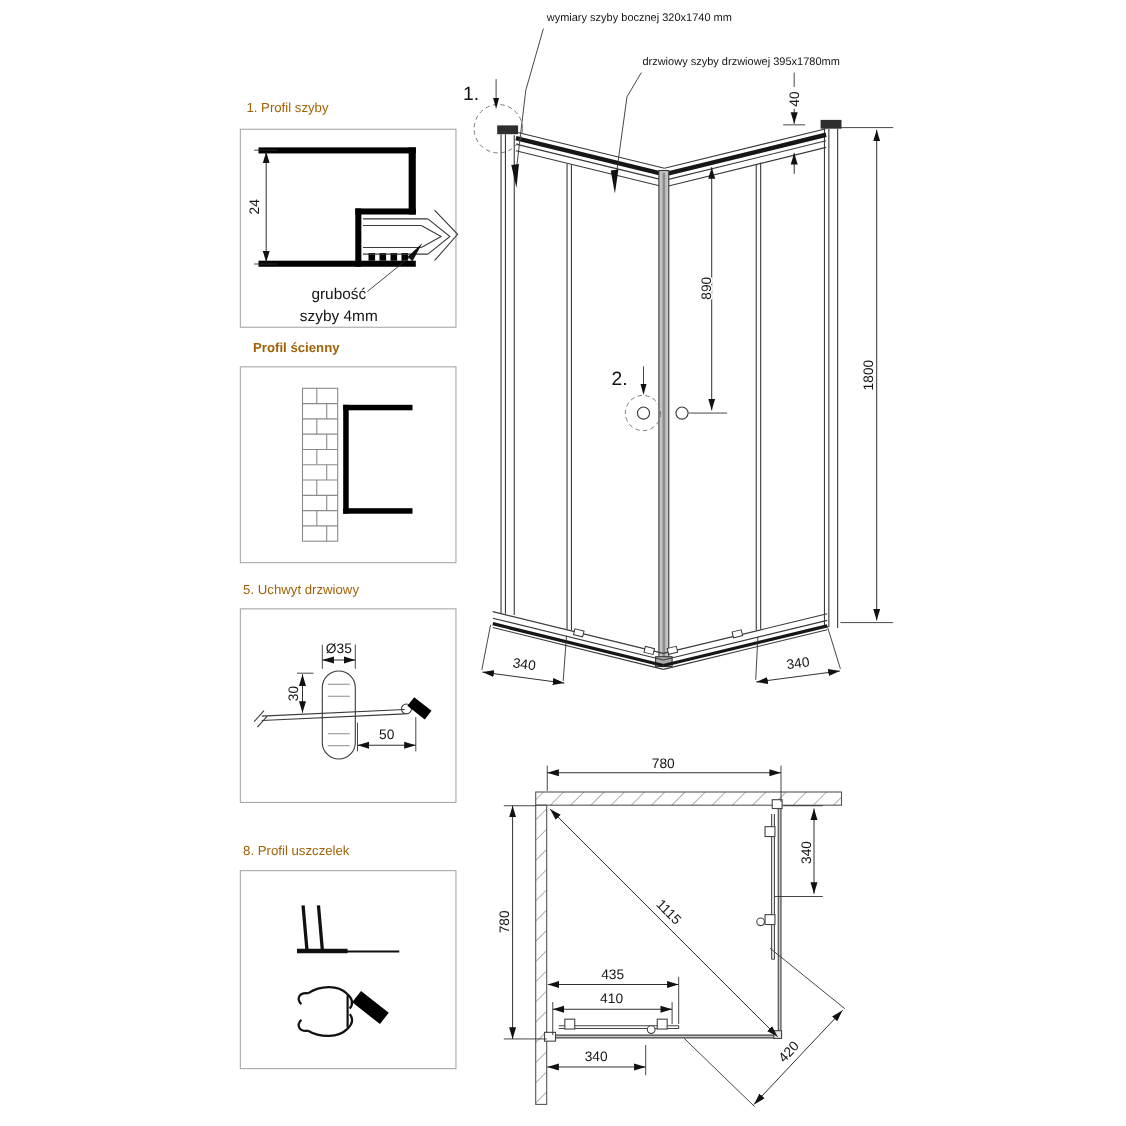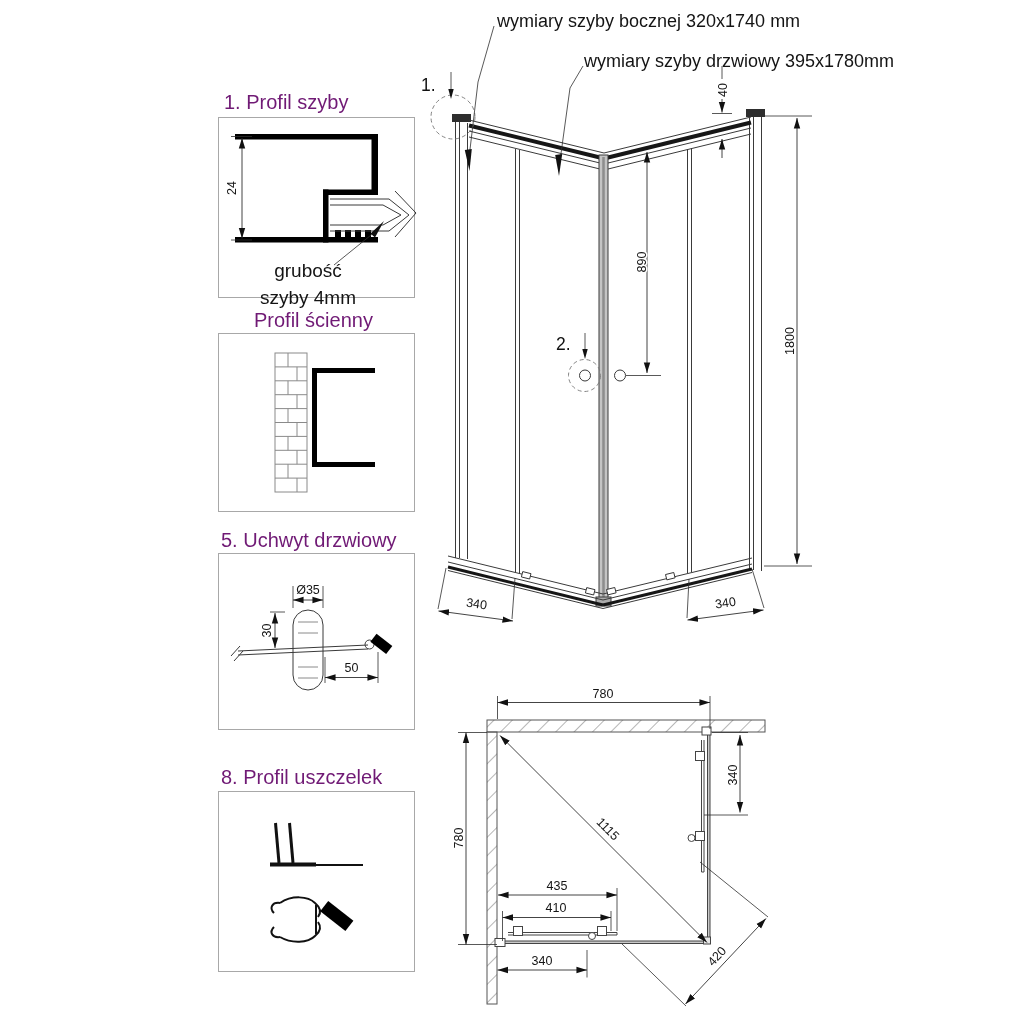--- a/index.html
+++ b/index.html
@@ -1,23 +1,23 @@
 <!DOCTYPE html>
 <html><head>
 <meta charset="utf-8">
 <style>
   html,body{margin:0;padding:0;background:#fff;}
   #canvas{position:relative;width:1024px;height:1024px;background:#fff;overflow:hidden;
           font-family:"Liberation Sans",sans-serif;color:#141414;}
   .overlay{position:absolute;left:0;top:0;}
   .pbox{position:absolute;border:1px solid #a8a8a8;background:#fff;}
-  .title{position:absolute;font-size:20px;color:#701a75;white-space:nowrap;}
-  .toplabel{position:absolute;font-size:18px;color:#141414;white-space:nowrap;}
+  .title{position:absolute;font-size:12px;color:#a16207;white-space:nowrap;}
+  .toplabel{position:absolute;font-size:10px;color:#141414;white-space:nowrap;}
   .marker{position:absolute;font-size:17.5px;color:#111;white-space:nowrap;}
-  .note{position:absolute;width:122px;text-align:center;font-size:19px;line-height:1.42;color:#141414;}
+  .note{position:absolute;width:122px;text-align:center;font-size:14px;line-height:1.42;color:#141414;}
   
   .ln{stroke:#3a3a3a;stroke-width:1;fill:none;}
   .ln2{stroke:#444;stroke-width:1;fill:none;}
   .ext{stroke:#2f2f2f;stroke-width:0.8;fill:none;}
   .dash{stroke:#777;stroke-width:0.9;fill:none;stroke-dasharray:4 3;}
   .dim{stroke:#2f2f2f;stroke-width:0.9;fill:none;marker-start:url(#ar);marker-end:url(#ar);}
   .dimE{stroke:#2f2f2f;stroke-width:0.9;fill:none;marker-end:url(#ar);}
   .dimS{stroke:#2f2f2f;stroke-width:0.9;fill:none;marker-start:url(#ar);}
   .wall{fill:url(#hatch);stroke:#555;stroke-width:1;}
   .dt{font-family:"Liberation Sans",sans-serif;font-size:12.5px;fill:#151515;text-anchor:middle;
@@ -29,26 +29,26 @@
 <body>
 
 <div id="canvas">
 
   <div class="pbox" style="left:218px;top:117px;width:195px;height:179px;"></div>
   <div class="pbox" style="left:218px;top:333px;width:195px;height:177px;"></div>
   <div class="pbox" style="left:218px;top:553px;width:195px;height:175px;"></div>
   <div class="pbox" style="left:218px;top:791px;width:195px;height:179px;"></div>
 
   <div class="title" style="left:224px;top:91px;">1. Profil szyby</div>
-  <div class="title" style="left:254px;top:309px;">Profil ścienny</div>
+  <div class="title" style="left:230px;top:309px;font-weight:bold;">Profil ścienny</div>
   <div class="title" style="left:221px;top:529px;">5. Uchwyt drzwiowy</div>
   <div class="title" style="left:221px;top:766px;">8. Profil uszczelek</div>
 
   <div class="toplabel" style="left:497px;top:11px;">wymiary szyby bocznej 320x1740 mm</div>
-  <div class="toplabel" style="left:584px;top:51px;">wymiary szyby drzwiowy 395x1780mm</div>
+  <div class="toplabel" style="left:584px;top:51px;">drzwiowy szyby drzwiowej 395x1780mm</div>
 
   <div class="marker" style="left:421px;top:75px;">1.</div>
   <div class="marker" style="left:556px;top:334px;">2.</div>
 
   <div class="note" style="left:247px;top:258px;">
     <div>grubość</div>
     <div>szyby 4mm</div>
   </div>
 
   <svg class="overlay" width="1024" height="1024" viewBox="0 0 1024 1024">

